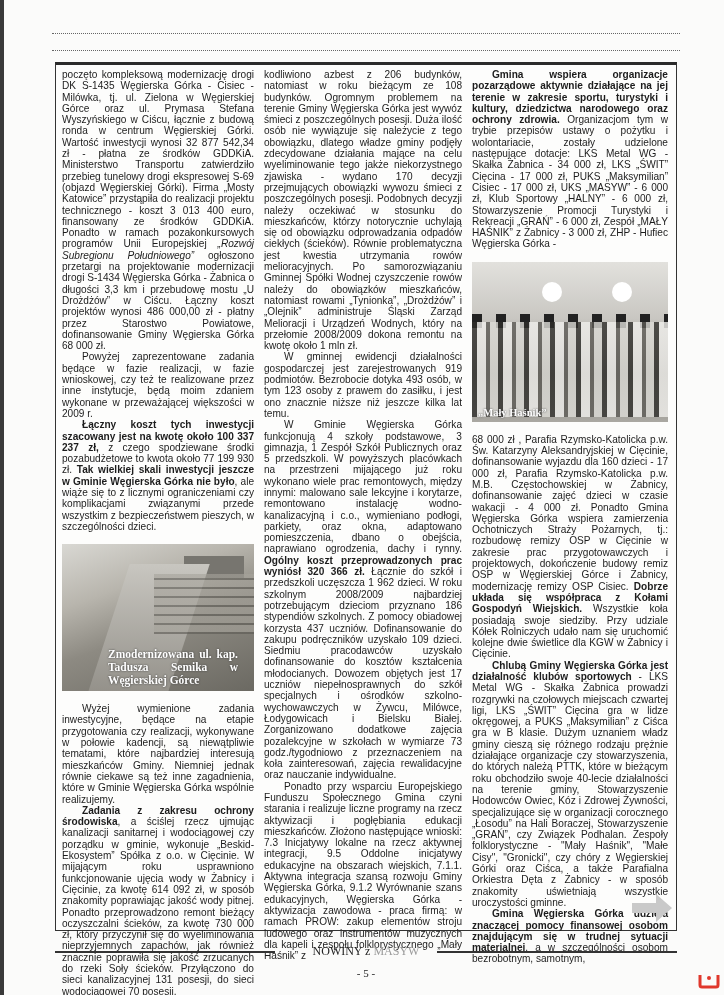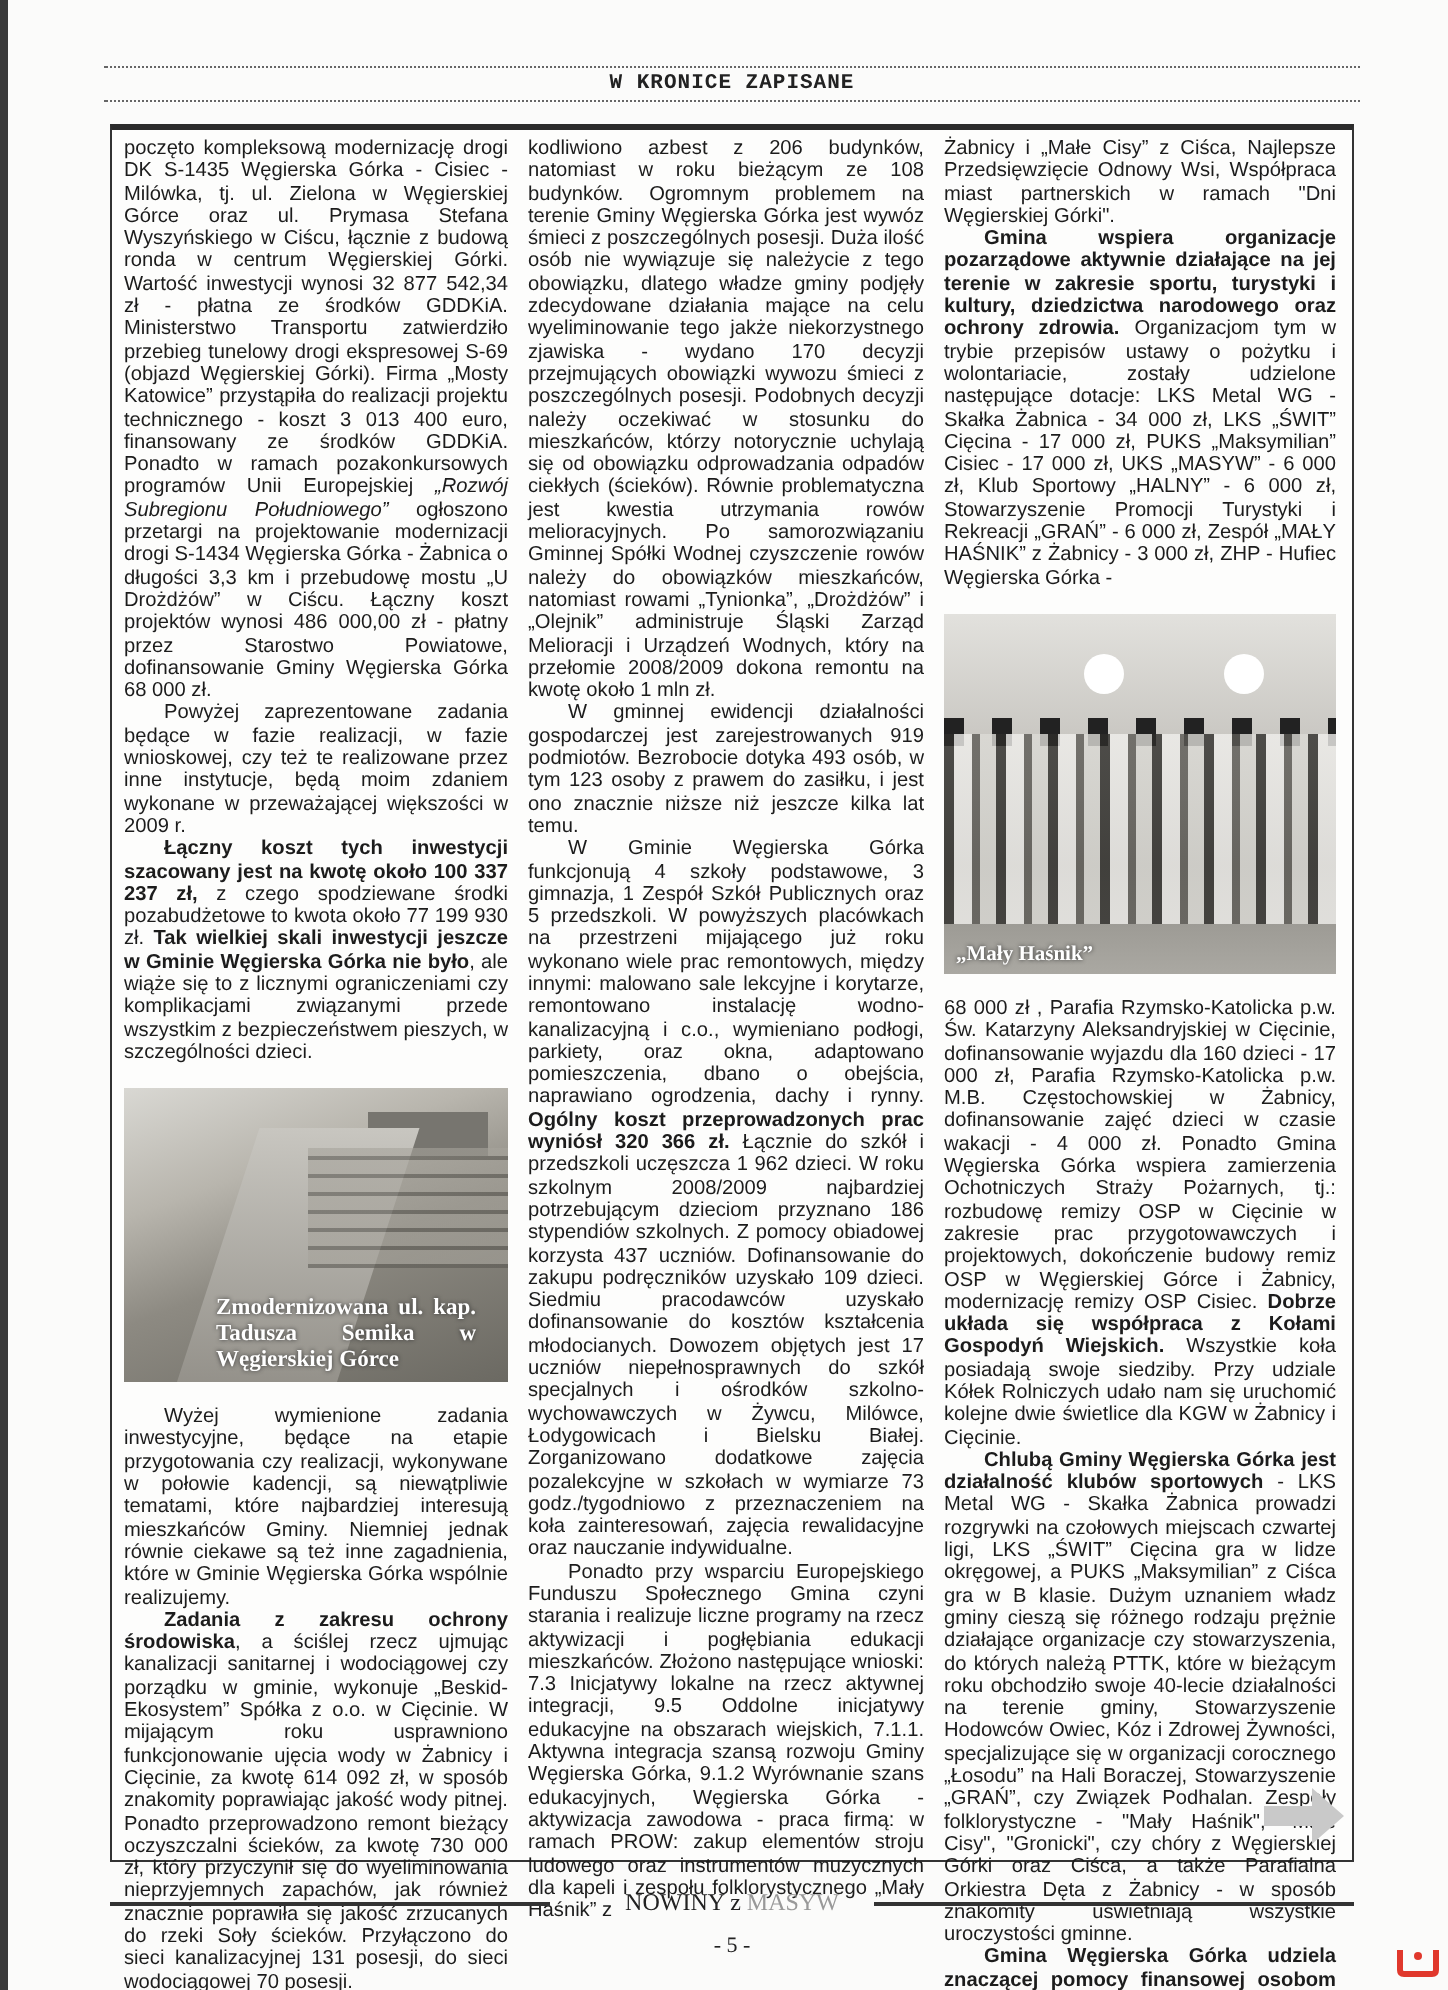--- a/index.html
+++ b/index.html
@@ -17,42 +17,41 @@
   .c3{left:416px;width:196px;}
   .ind{text-indent:20px;}
   b{font-weight:bold;}
   .photo{position:relative;overflow:hidden;margin:12px 0 12px 0;}
   .p1{height:147px;background:linear-gradient(160deg,#d9d8d3 0%,#b8b5ad 30%,#8d8a82 55%,#6b6962 100%);}
   .p1 .road{position:absolute;left:45px;top:20px;width:80px;height:140px;background:linear-gradient(180deg,#c8c6c0,#8f8c85);transform:skewX(-18deg);}
   .p1 .fence{position:absolute;right:0;top:30px;width:100px;height:60px;background:repeating-linear-gradient(0deg,#5a5852 0 2px,#a6a39b 2px 9px);opacity:.6;}
   .p1 .house{position:absolute;right:10px;top:12px;width:60px;height:22px;background:#77756f;}
   .caption{position:absolute;font-family:"Liberation Serif",serif;font-weight:bold;color:#fff;font-size:11.5px;line-height:13px;text-shadow:0 0 2px #333;}
   .p1 .caption{left:4px;bottom:4px;margin-left:42px;}
-  .p2{height:180px;background:linear-gradient(180deg,#e2e1dd 0%,#c9c7c2 35%,#8e8c86 70%,#aaa8a2 100%);}
+  .p2{height:160px;background:linear-gradient(180deg,#e2e1dd 0%,#c9c7c2 35%,#8e8c86 70%,#aaa8a2 100%);}
   .p2 .people{position:absolute;left:0;right:0;top:60px;height:95px;background:repeating-linear-gradient(90deg,#2e2d2a 0 5px,#f0efec 5px 14px,#5c5a55 14px 18px,#dcdbd6 18px 26px);opacity:.8;}
   .p2 .hats{position:absolute;left:0;right:0;top:52px;height:14px;background:repeating-linear-gradient(90deg,#222 0 10px,transparent 10px 24px);}
   .p2 .light{position:absolute;width:20px;height:20px;border-radius:50%;background:#fff;top:20px;}
   .p2 .caption{left:6px;bottom:3px;font-size:10.5px;}
   .arrow{position:absolute;right:4px;bottom:8px;width:40px;height:28px;}
   .footer{position:absolute;left:55px;top:944px;width:622px;height:16px;}
   .fl{position:absolute;top:7px;height:2px;background:#333;}
   .fl.l{left:0;width:220px;} .fl.r{right:0;width:240px;}
   .ftitle{position:absolute;left:0;width:622px;top:0;text-align:center;font-family:"Liberation Serif",serif;font-size:12px;color:#222;}
   .ftitle .g{color:#999;}
   .pagenum{position:absolute;left:55px;width:622px;top:967px;text-align:center;font-family:"Liberation Serif",serif;font-size:11px;color:#222;}
   .logo{position:absolute;right:4px;bottom:6px;width:22px;height:18px;}
 </style>
 </head>
 <body>
 
 <div class="leftedge"></div>
 
 <div class="header">
   <div class="dots t"></div>
-  <div class="htitle">W KRONICE ZAPISANE</div>
   <div class="dots b"></div>
 </div>
 
 <div class="frame">
 
   <div class="col c1">
     <p><span>poczęto kompleksową modernizację drogi DK S-1435 Węgierska Górka - Cisiec - Milówka, tj. ul. Zielona w Węgierskiej Górce oraz ul. Prymasa Stefana Wyszyńskiego w Ciścu, łącznie z budową ronda w centrum Węgierskiej Górki. Wartość inwestycji wynosi 32 877 542,34 zł - płatna ze środków GDDKiA. Ministerstwo Transportu zatwierdziło przebieg tunelowy drogi ekspresowej S-69 (objazd Węgierskiej Górki). Firma „Mosty Katowice” przystąpiła do realizacji projektu technicznego - koszt 3 013 400 euro, finansowany ze środków GDDKiA. Ponadto w ramach pozakonkursowych programów Unii Europejskiej </span><i>„Rozwój Subregionu Południowego”</i><span> ogłoszono przetargi na projektowanie modernizacji drogi S-1434 Węgierska Górka - Żabnica o długości 3,3 km i przebudowę mostu „U Drożdżów” w Ciścu. Łączny koszt projektów wynosi 486 000,00 zł - płatny przez Starostwo Powiatowe, dofinansowanie Gminy Węgierska Górka 68 000 zł.</span></p>
     <p class="ind">Powyżej zaprezentowane zadania będące w fazie realizacji, w fazie wnioskowej, czy też te realizowane przez inne instytucje, będą moim zdaniem wykonane w przeważającej większości w 2009 r.</p>
     <p class="ind"><b>Łączny koszt tych inwestycji szacowany jest na kwotę około 100 337 237 zł,</b><span> z czego spodziewane środki pozabudżetowe to kwota około 77 199 930 zł. </span><b>Tak wielkiej skali inwestycji jeszcze w Gminie Węgierska Górka nie było</b><span>, ale wiąże się to z licznymi ograniczeniami czy komplikacjami związanymi przede wszystkim z bezpieczeństwem pieszych, w szczególności dzieci.</span></p>
     <div class="photo p1">
@@ -67,21 +66,20 @@
   </div>
 
   <div class="col c2">
     <p>kodliwiono azbest z 206 budynków, natomiast w roku bieżącym ze 108 budynków. Ogromnym problemem na terenie Gminy Węgierska Górka jest wywóz śmieci z poszczególnych posesji. Duża ilość osób nie wywiązuje się należycie z tego obowiązku, dlatego władze gminy podjęły zdecydowane działania mające na celu wyeliminowanie tego jakże niekorzystnego zjawiska - wydano 170 decyzji przejmujących obowiązki wywozu śmieci z poszczególnych posesji. Podobnych decyzji należy oczekiwać w stosunku do mieszkańców, którzy notorycznie uchylają się od obowiązku odprowadzania odpadów ciekłych (ścieków). Równie problematyczna jest kwestia utrzymania rowów melioracyjnych. Po samorozwiązaniu Gminnej Spółki Wodnej czyszczenie rowów należy do obowiązków mieszkańców, natomiast rowami „Tynionka”, „Drożdżów” i „Olejnik” administruje Śląski Zarząd Melioracji i Urządzeń Wodnych, który na przełomie 2008/2009 dokona remontu na kwotę około 1 mln zł.</p>
     <p class="ind">W gminnej ewidencji działalności gospodarczej jest zarejestrowanych 919 podmiotów. Bezrobocie dotyka 493 osób, w tym 123 osoby z prawem do zasiłku, i jest ono znacznie niższe niż jeszcze kilka lat temu.</p>
     <p class="ind"><span>W Gminie Węgierska Górka funkcjonują 4 szkoły podstawowe, 3 gimnazja, 1 Zespół Szkół Publicznych oraz 5 przedszkoli. W powyższych placówkach na przestrzeni mijającego już roku wykonano wiele prac remontowych, między innymi: malowano sale lekcyjne i korytarze, remontowano instalację wodno-kanalizacyjną i c.o., wymieniano podłogi, parkiety, oraz okna, adaptowano pomieszczenia, dbano o obejścia, naprawiano ogrodzenia, dachy i rynny. </span><b>Ogólny koszt przeprowadzonych prac wyniósł 320 366 zł.</b><span> Łącznie do szkół i przedszkoli uczęszcza 1 962 dzieci. W roku szkolnym 2008/2009 najbardziej potrzebującym dzieciom przyznano 186 stypendiów szkolnych. Z pomocy obiadowej korzysta 437 uczniów. Dofinansowanie do zakupu podręczników uzyskało 109 dzieci. Siedmiu pracodawców uzyskało dofinansowanie do kosztów kształcenia młodocianych. Dowozem objętych jest 17 uczniów niepełnosprawnych do szkół specjalnych i ośrodków szkolno-wychowawczych w Żywcu, Milówce, Łodygowicach i Bielsku Białej. Zorganizowano dodatkowe zajęcia pozalekcyjne w szkołach w wymiarze 73 godz./tygodniowo z przeznaczeniem na koła zainteresowań, zajęcia rewalidacyjne oraz nauczanie indywidualne.</span></p>
     <p class="ind">Ponadto przy wsparciu Europejskiego Funduszu Społecznego Gmina czyni starania i realizuje liczne programy na rzecz aktywizacji i pogłębiania edukacji mieszkańców. Złożono następujące wnioski: 7.3 Inicjatywy lokalne na rzecz aktywnej integracji, 9.5 Oddolne inicjatywy edukacyjne na obszarach wiejskich, 7.1.1. Aktywna integracja szansą rozwoju Gminy Węgierska Górka, 9.1.2 Wyrównanie szans edukacyjnych, Węgierska Górka - aktywizacja zawodowa - praca firmą: w ramach PROW: zakup elementów stroju ludowego oraz instrumentów muzycznych dla kapeli i zespołu folklorystycznego „Mały Haśnik” z</p>
   </div>
 
   <div class="col c3">
-    <p>Żabnicy i „Małe Cisy” z Ciśca, Najlepsze Przedsięwzięcie Odnowy Wsi, Współpraca miast partnerskich w ramach "Dni Węgierskiej Górki".</p>
     <p class="ind"><b>Gmina wspiera organizacje pozarządowe aktywnie działające na jej terenie w zakresie sportu, turystyki i kultury, dziedzictwa narodowego oraz ochrony zdrowia.</b><span> Organizacjom tym w trybie przepisów ustawy o pożytku i wolontariacie, zostały udzielone następujące dotacje: LKS Metal WG - Skałka Żabnica - 34 000 zł, LKS „ŚWIT” Cięcina - 17 000 zł, PUKS „Maksymilian” Cisiec - 17 000 zł, UKS „MASYW” - 6 000 zł, Klub Sportowy „HALNY” - 6 000 zł, Stowarzyszenie Promocji Turystyki i Rekreacji „GRAŃ” - 6 000 zł, Zespół „MAŁY HAŚNIK” z Żabnicy - 3 000 zł, ZHP - Hufiec Węgierska Górka -</span></p>
     <div class="photo p2">
       <div class="light" style="left:70px;"></div>
       <div class="light" style="left:140px;"></div>
       <div class="hats"></div>
       <div class="people"></div>
       <div class="caption">„Mały Haśnik”</div>
     </div>
     <p><span>68 000 zł , Parafia Rzymsko-Katolicka p.w. Św. Katarzyny Aleksandryjskiej w Cięcinie, dofinansowanie wyjazdu dla 160 dzieci - 17 000 zł, Parafia Rzymsko-Katolicka p.w. M.B. Częstochowskiej w Żabnicy, dofinansowanie zajęć dzieci w czasie wakacji - 4 000 zł. Ponadto Gmina Węgierska Górka wspiera zamierzenia Ochotniczych Straży Pożarnych, tj.: rozbudowę remizy OSP w Cięcinie w zakresie prac przygotowawczych i projektowych, dokończenie budowy remiz OSP w Węgierskiej Górce i Żabnicy, modernizację remizy OSP Cisiec. </span><b>Dobrze układa się współpraca z Kołami Gospodyń Wiejskich.</b><span> Wszystkie koła posiadają swoje siedziby. Przy udziale Kółek Rolniczych udało nam się uruchomić kolejne dwie świetlice dla KGW w Żabnicy i Cięcinie.</span></p>
     <p class="ind"><b>Chlubą Gminy Węgierska Górka jest działalność klubów sportowych</b><span> - LKS Metal WG - Skałka Żabnica prowadzi rozgrywki na czołowych miejscach czwartej ligi, LKS „ŚWIT” Cięcina gra w lidze okręgowej, a PUKS „Maksymilian” z Ciśca gra w B klasie. Dużym uznaniem władz gminy cieszą się różnego rodzaju prężnie działające organizacje czy stowarzyszenia, do których należą PTTK, które w bieżącym roku obchodziło swoje 40-lecie działalności na terenie gminy, Stowarzyszenie Hodowców Owiec, Kóz i Zdrowej Żywności, specjalizujące się w organizacji corocznego „Łosodu” na Hali Boraczej, Stowarzyszenie „GRAŃ”, czy Związek Podhalan. Zespoły folklorystyczne - "Mały Haśnik", "Małe Cisy", "Gronicki", czy chóry z Węgierskiej Górki oraz Ciśca, a także Parafialna Orkiestra Dęta z Żabnicy - w sposób znakomity uświetniają wszystkie uroczystości gminne.</span></p>

